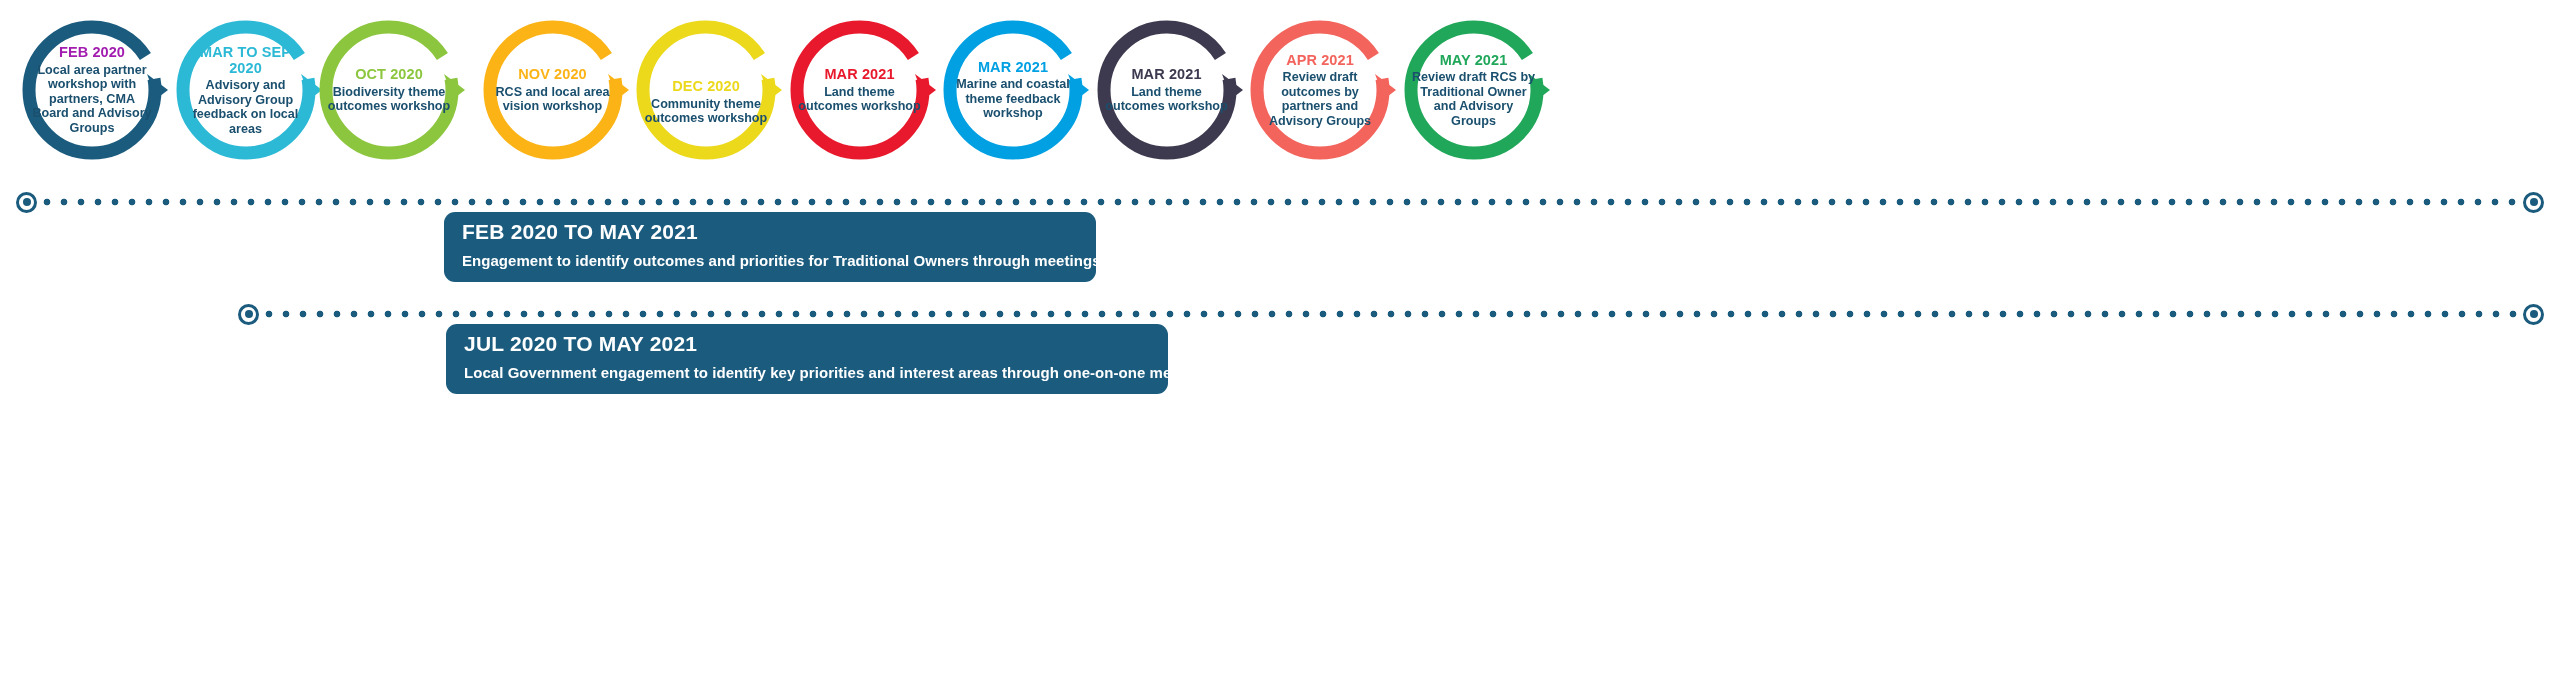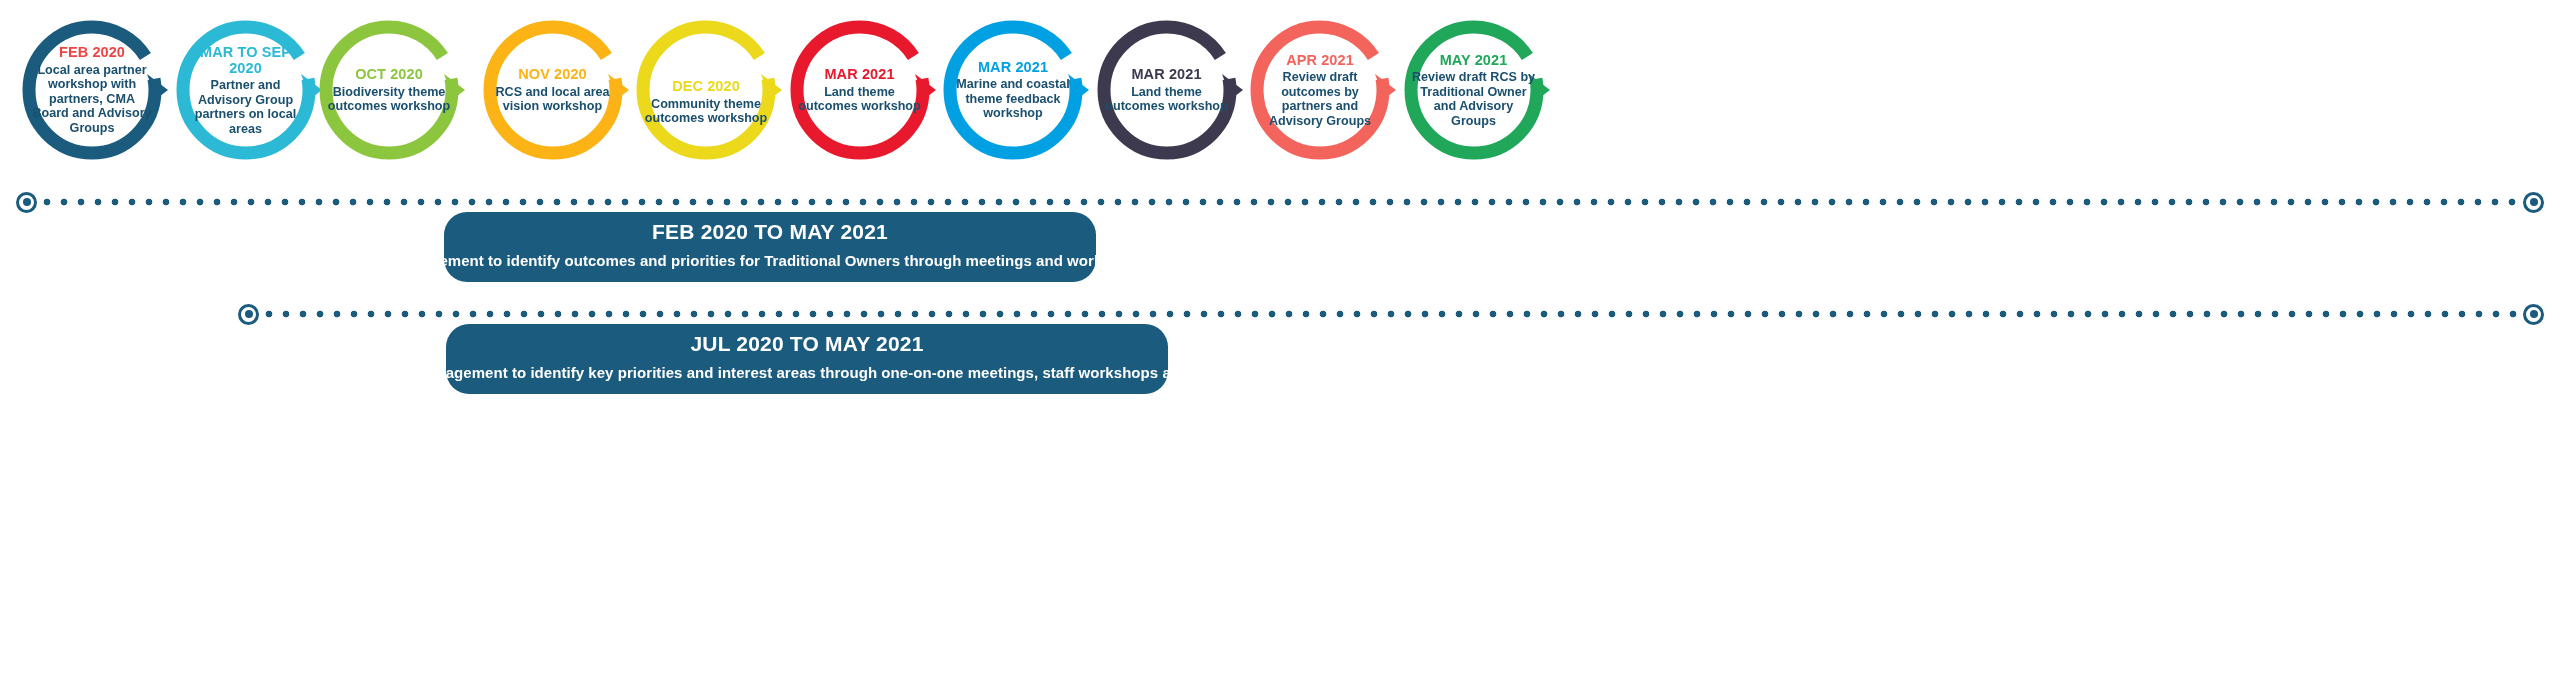--- a/index.html
+++ b/index.html
@@ -116,24 +116,24 @@
     width: 8px;
     height: 8px;
     border-radius: 50%;
     background: #1a5b7e;
   }
 
   
   .banner {
     position: absolute;
     background: #1a5b7e;
-    border-radius: 23px;
+    border-radius: 11px;
     display: flex;
     flex-direction: column;
-    align-items: center;
+    align-items: flex-start;
     justify-content: center;
     color: #ffffff;
     padding: 4px 18px 10px;
   }
 
   .banner-title {
     font-size: 21px;
     font-weight: bold;
     letter-spacing: 0.2px;
     margin-bottom: 8px;
@@ -154,34 +154,34 @@
 
   <div id="circle-row">
       <div class="milestone" style="left: 16px;">
         <div class="ring-wrap">
           <svg viewBox="0 0 152 152">
             <circle cx="76" cy="76" r="63" fill="none" stroke="#1a5b7e" stroke-width="13" stroke-linecap="butt" stroke-dasharray="372 24" stroke-dashoffset="12"></circle>
             <path d="M131 60 L152 76 L131 92 L137 76 Z" fill="#1a5b7e"></path>
           </svg>
         </div>
         <div class="milestone-text">
-          <div class="m-date" style="color: #ef4444;">FEB 2020</div>
+          <div class="m-date" style="color: #a21caf;">FEB 2020</div>
           <div class="m-desc">Local area partner workshop with partners, CMA Board and Advisory Groups</div>
         </div>
       </div>
       <div class="milestone" style="left: 169.5px;">
         <div class="ring-wrap">
           <svg viewBox="0 0 152 152">
             <circle cx="76" cy="76" r="63" fill="none" stroke="#2cb9d6" stroke-width="13" stroke-linecap="butt" stroke-dasharray="372 24" stroke-dashoffset="12"></circle>
             <path d="M131 60 L152 76 L131 92 L137 76 Z" fill="#2cb9d6"></path>
           </svg>
         </div>
         <div class="milestone-text">
           <div class="m-date" style="color: rgb(44, 185, 214);">MAR TO SEP 2020</div>
-          <div class="m-desc">Partner and Advisory Group partners on local areas</div>
+          <div class="m-desc">Advisory and Advisory Group feedback on local areas</div>
         </div>
       </div>
       <div class="milestone" style="left: 313px;">
         <div class="ring-wrap">
           <svg viewBox="0 0 152 152">
             <circle cx="76" cy="76" r="63" fill="none" stroke="#8cc63e" stroke-width="13" stroke-linecap="butt" stroke-dasharray="372 24" stroke-dashoffset="12"></circle>
             <path d="M131 60 L152 76 L131 92 L137 76 Z" fill="#8cc63e"></path>
           </svg>
         </div>
         <div class="milestone-text">

